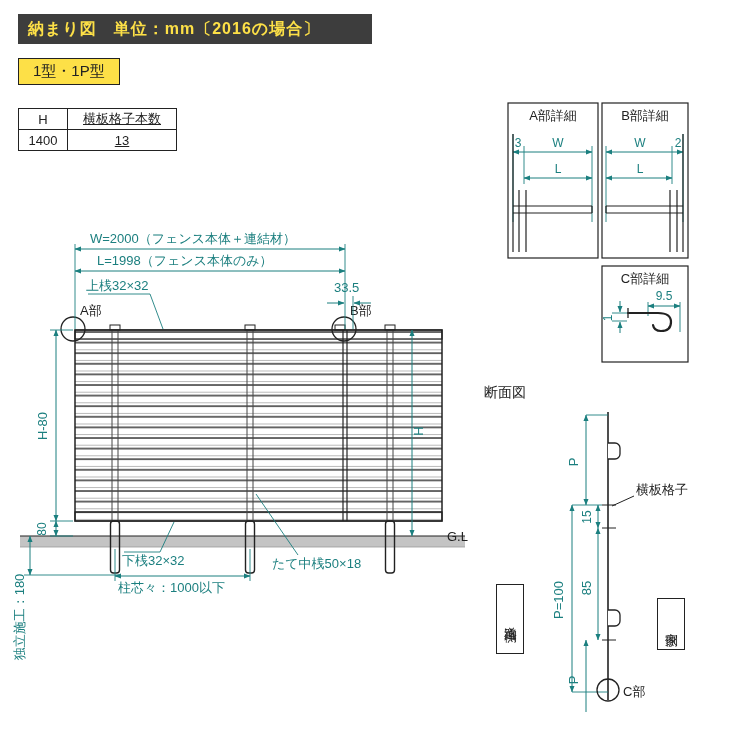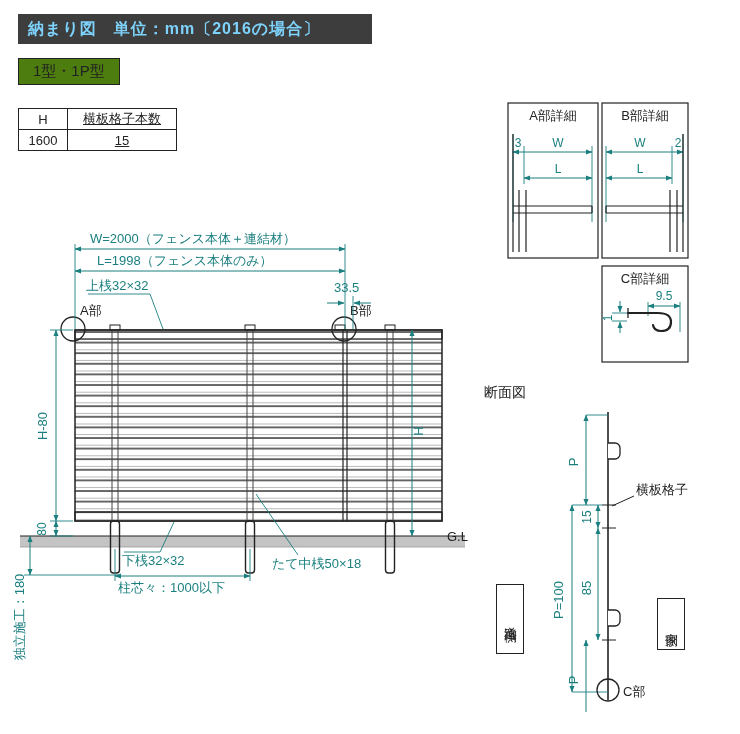--- a/index.html
+++ b/index.html
@@ -2,26 +2,26 @@
 <html><head>
 <meta charset="utf-8">
 <style>
   html,body{margin:0;padding:0;background:#fff;}
   .canvas{
     position:relative;width:740px;height:734px;background:#fff;overflow:hidden;
     font-family:"Liberation Sans","DejaVu Sans",sans-serif;color:#222;
   }
   .hdr{
     position:absolute;left:18px;top:14px;width:354px;height:30px;
-    background:#3d3d3d;color:#7dd3fc;font-size:16px;font-weight:bold;
+    background:#3d3d3d;color:#fde047;font-size:16px;font-weight:bold;
     line-height:30px;padding-left:10px;box-sizing:border-box;letter-spacing:1px;
   }
   .typebox{
     position:absolute;left:18px;top:58px;border:1.5px solid #222;
-    padding:3px 14px;font-size:15px;background:#4d7c0f;text-align:right;
+    padding:3px 14px;font-size:15px;background:#fde047;text-align:right;
   }
   table.spec{
     position:absolute;left:18px;top:108px;border-collapse:collapse;font-size:13px;
     background:#fff;
   }
   table.spec th,table.spec td{
     border:1px solid #222;padding:1px 6px;text-align:center;font-weight:normal;height:18px;
   }
   table.spec th.col-h,table.spec td.col-h{width:36px;}
   table.spec th.col-n,table.spec td.col-n{width:96px;text-decoration:underline;}
@@ -54,22 +54,22 @@
 
   <div class="typebox">1型・1P型</div>
 
   <table class="spec">
     <tbody>
         <tr>
       <th class="col-h">H</th>
       <th class="col-n">横板格子本数</th>
     </tr>
     <tr>
-      <td class="col-h">1600</td>
-      <td class="col-n">15</td>
+      <td class="col-h">1400</td>
+      <td class="col-n">13</td>
     </tr>
   </tbody>
     </table>
 
   <svg class="draw" width="740" height="734" viewBox="0 0 740 734">
     <defs>
       <marker id="arr" viewBox="0 0 10 10" refX="9.5" refY="5" markerWidth="6.5" markerHeight="6.5" orient="auto-start-reverse">
         <path d="M0,1 L10,5 L0,9 Z" fill="#1b7f7f"></path>
       </marker>
       <pattern id="slats" x="75" y="331" width="10" height="10.6" patternUnits="userSpaceOnUse">

